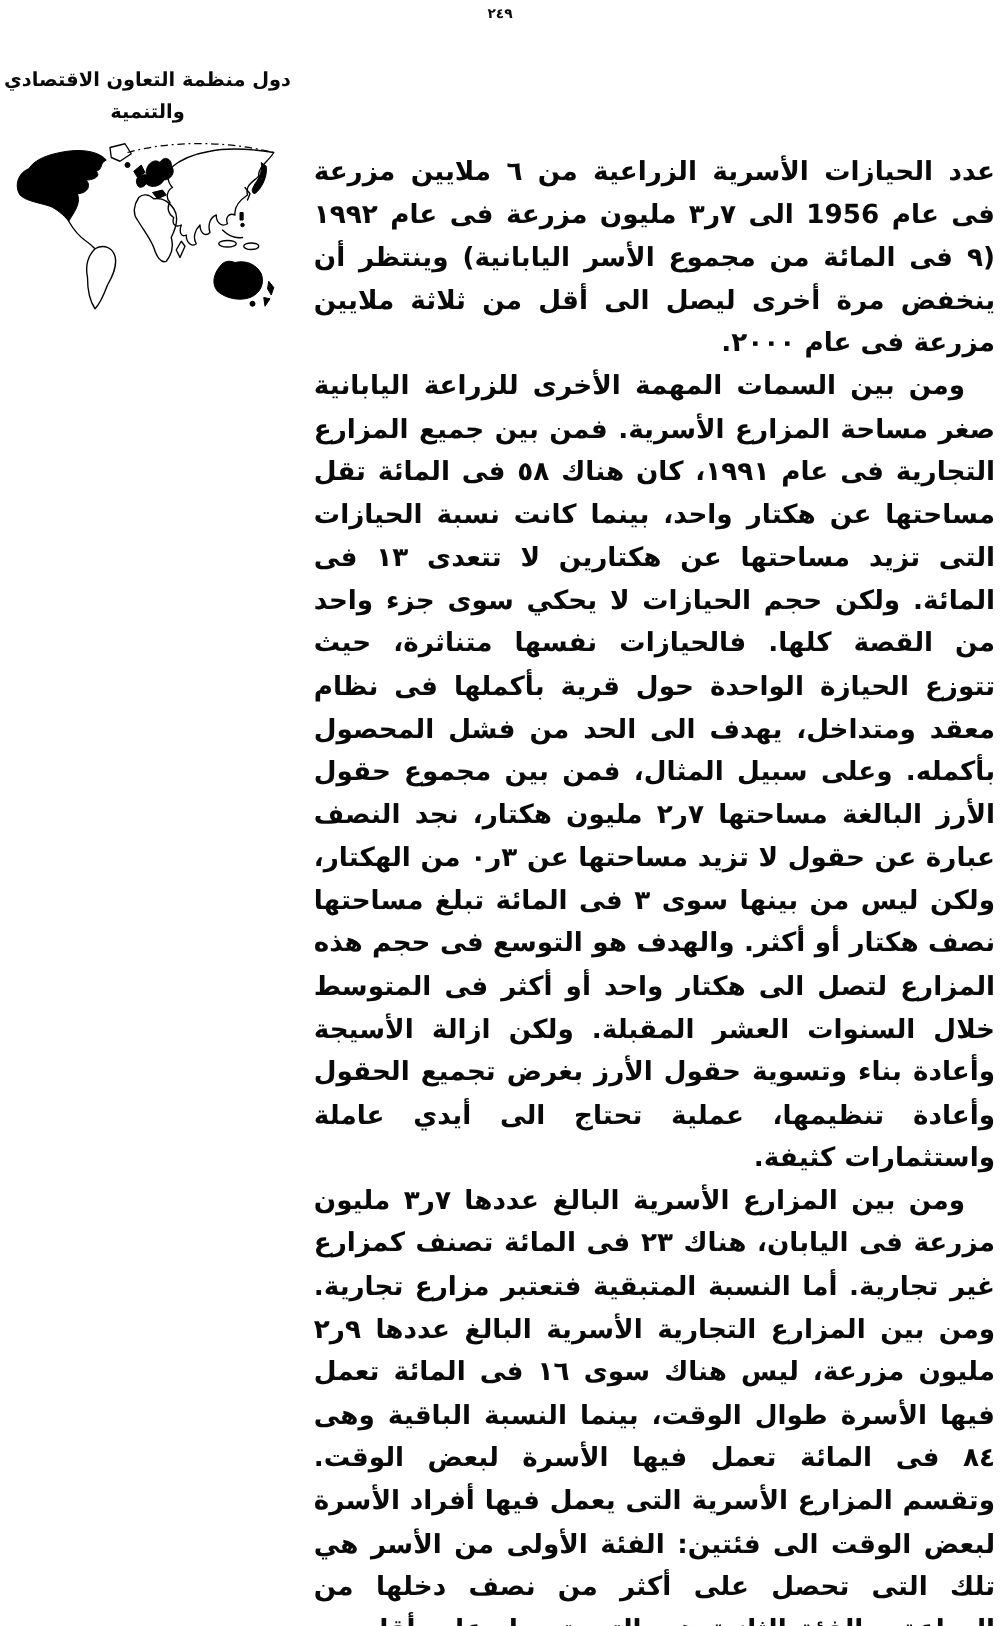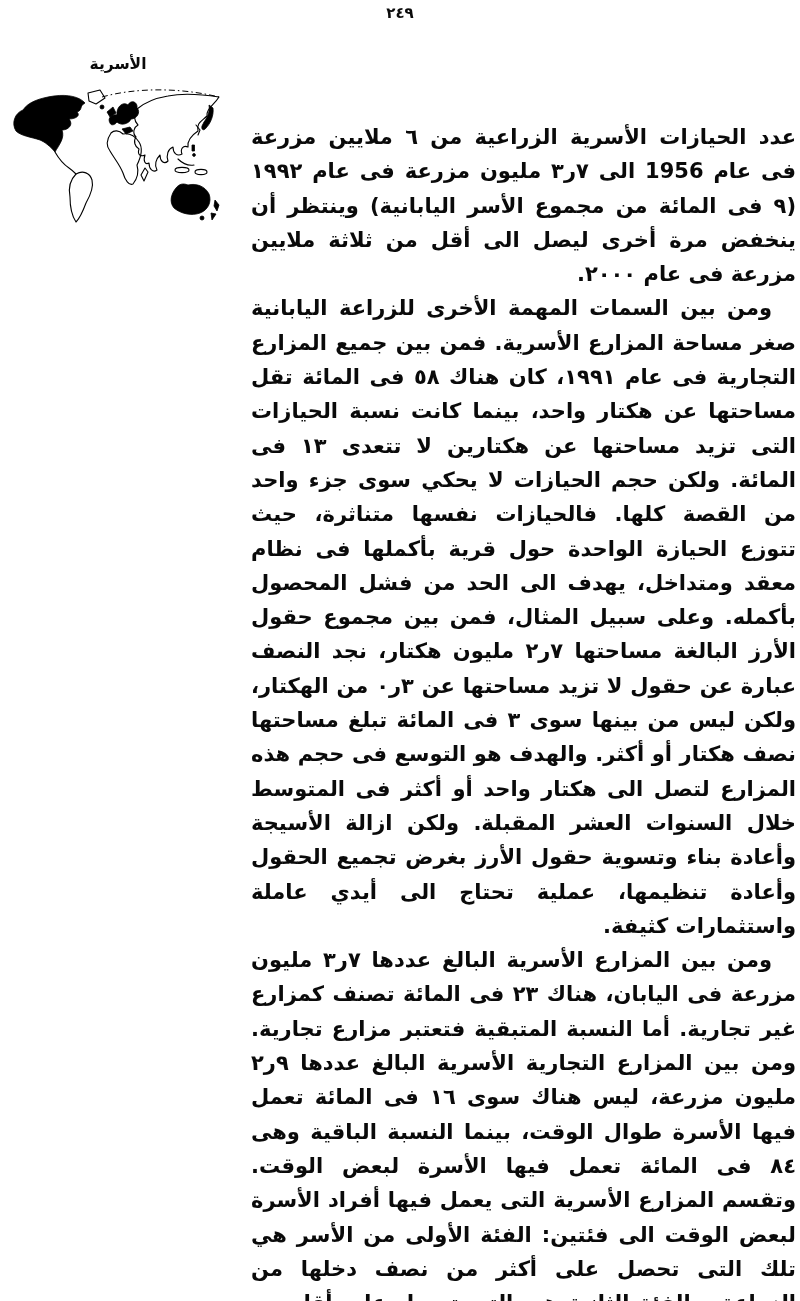--- a/index.html
+++ b/index.html
@@ -3,21 +3,21 @@
 <meta charset="utf-8">
 <style>
   html,body{margin:0;padding:0;}
   body{
     width:800px;height:1301px;position:relative;overflow:hidden;
     background:#ffffff;color:#0a0a0a;
     font-family:"DejaVu Sans",sans-serif;
   }
   .pagenum{
     position:absolute;top:4px;left:0;width:100%;
-    text-align:center;font-size:15px;font-weight:bold;
+    text-align:center;font-size:11px;font-weight:bold;
     direction:rtl;
   }
   .figure{
     position:absolute;top:52px;left:0;width:236px;margin:0;
   }
   .cap{
     direction:rtl;text-align:center;font-weight:bold;
     font-size:15.5px;line-height:25px;
   }
   .map{display:block;margin:8px auto 0 auto;}
@@ -34,21 +34,22 @@
   .textcol p.indent{text-indent:24px;}
   .textcol p.last-justify{text-align-last:justify;}
 </style>
 </head>
 <body>
 
 <div class="pagenum">٢٤٩</div>
 
 <figure class="figure">
   <figcaption class="cap">
-    <div>الأسرية</div>
+    <div>دول منظمة التعاون الاقتصادي</div>
+    <div>والتنمية</div>
   </figcaption>
   <svg class="map" width="216" height="142" viewBox="0 0 216 142" aria-hidden="true">
 
     <path class="arctic" d="M92,12 C124,3 168,2 209,12"></path>
 
     <path class="land" d="M6,46 C1,38 5,28 13,25 C18,17 30,13 44,11 C58,9 70,12 75,18
                           C69,21 73,25 67,27 C71,31 65,34 59,34 C64,40 58,45 52,45
                           C55,53 49,60 45,67 C41,62 35,57 30,55 C21,52 11,51 6,46 Z"></path>
 
     <path class="coast" d="M78,8 L90,5 L95,13 L86,19 L79,16 Z"></path>

